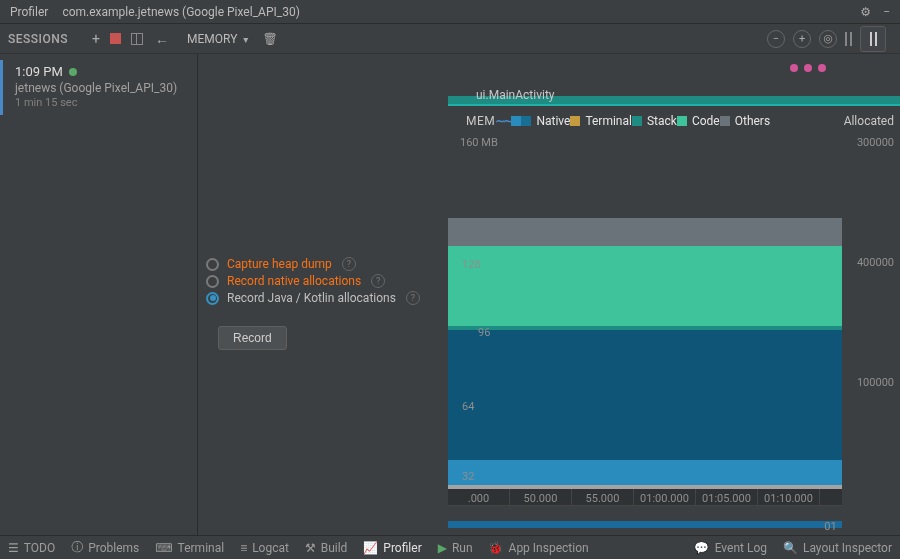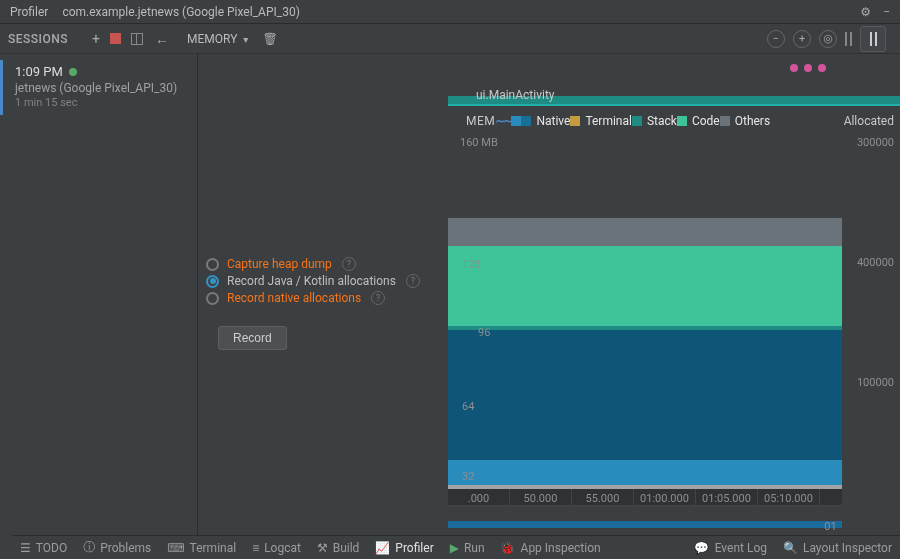--- a/index.html
+++ b/index.html
@@ -133,21 +133,21 @@
   .l-native2 { background:#0f5577; }
   .x-axis {
     position:absolute; left:0; right:58px; bottom:30px; height:20px;
     background:#2f3234; border-top:4px solid #a3a3a3;
     display:flex;
   }
   .x-tick { flex:1; text-align:center; color:#8e8e8e; font-size:11px; line-height:20px; border-right:1px solid #444;}
   .x-band { position:absolute; left:0; right:58px; bottom:14px; height:16px; background:#3c3f41; border-top:1px solid #444;}
   
   .statusbar {
-    position:absolute; left:12px; right:0; bottom:0;
+    position:absolute; left:0; right:0; bottom:0;
     height:24px;
     background:#3c3f41;
     border-top:1px solid #2b2b2b;
     display:flex; align-items:center;
     padding:0 8px;
     gap:16px;
   }
   .sb-item { display:flex; align-items:center; gap:5px; color:#9c9c9c; cursor:pointer; font-size:12px;}
   .sb-item.active { color:#e0e0e0; }
   .sb-spacer { flex:1; }
@@ -223,28 +223,28 @@
       <div class="sess-dur">1 min 15 sec</div>
     </div>
   </div>
 
   <div class="record-panel">
     <div class="opt">
       <span class="radio"></span>
       <span>Capture heap dump</span>
       <span class="help"></span>
     </div>
+    <div class="opt">
+      <span class="radio"></span>
+      <span>Record native allocations</span>
+      <span class="help"></span>
+    </div>
     <div class="opt selected">
       <span class="radio checked"></span>
       <span>Record Java / Kotlin allocations</span>
-      <span class="help"></span>
-    </div>
-    <div class="opt">
-      <span class="radio"></span>
-      <span>Record native allocations</span>
       <span class="help"></span>
     </div>
     <button class="record-btn">Record</button>
   </div>
 
   <div class="chart-panel">
     <div class="nav-dots">
         <span></span>
         <span></span>
         <span></span>
@@ -301,21 +301,21 @@
       <span class="y-ticks-left" style="top:242px;">64</span>
       <span class="y-ticks-left" style="top:312px;">32</span>
     </div>
 
     <div class="x-axis">
       <div class="x-tick">.000</div>
       <div class="x-tick">50.000</div>
       <div class="x-tick">55.000</div>
       <div class="x-tick">01:00.000</div>
       <div class="x-tick">01:05.000</div>
-      <div class="x-tick">05:10.000</div>
+      <div class="x-tick">01:10.000</div>
       <div class="x-tick" style="flex:0 0 22px;margin-top:28px;">01</div>
     </div>
     <div class="x-band"></div>
   </div>
 </div>
 
 <div class="statusbar">
   <div class="sb-item">
       <span class="sb-ico ico-list"></span>
       <span>TODO</span>

